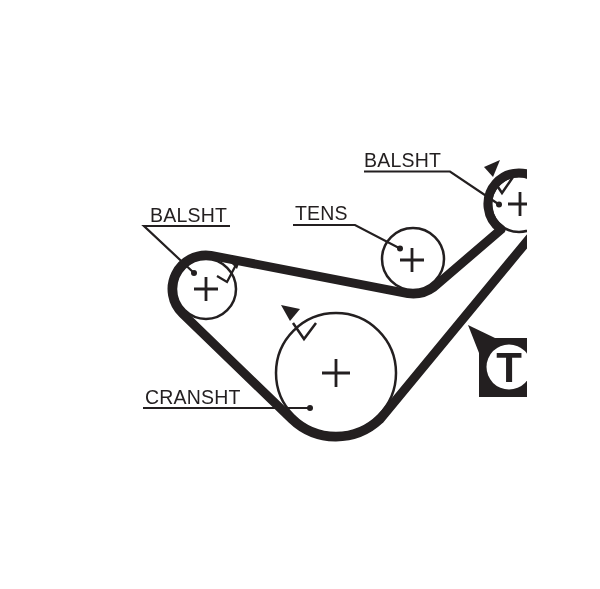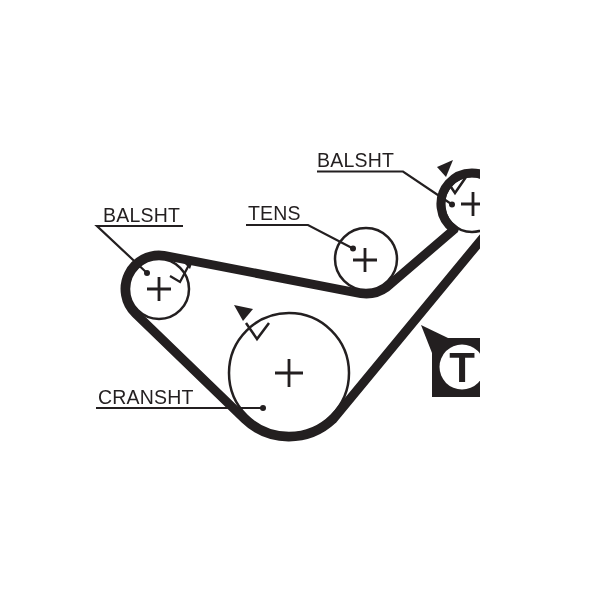--- a/index.html
+++ b/index.html
@@ -7,20 +7,21 @@
     padding: 0;
     background: #ffffff;
   }
   .screenshot {
     position: relative;
     width: 480px;
     height: 589px;
     background: #ffffff;
     overflow: hidden;
     font-family: "Liberation Sans", sans-serif;
+    padding-left: 47px;
   }
   svg { display: block; }
   .diagram-label {
     font-family: "Liberation Sans", sans-serif;
     font-size: 19.5px;
     letter-spacing: 0.2px;
     fill: #231f20;
   }
   .badge-letter {
     font-family: "Liberation Sans", sans-serif;

